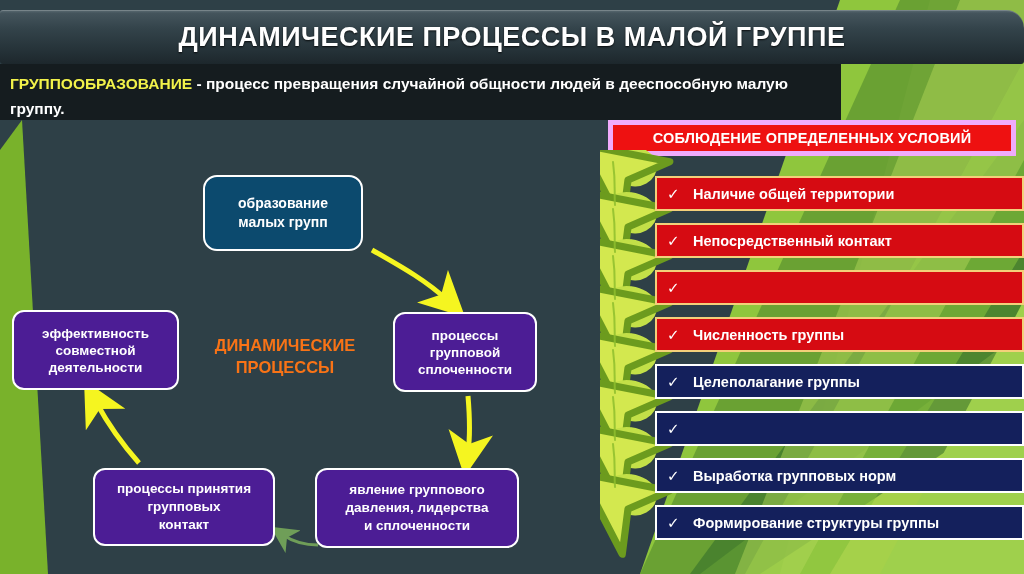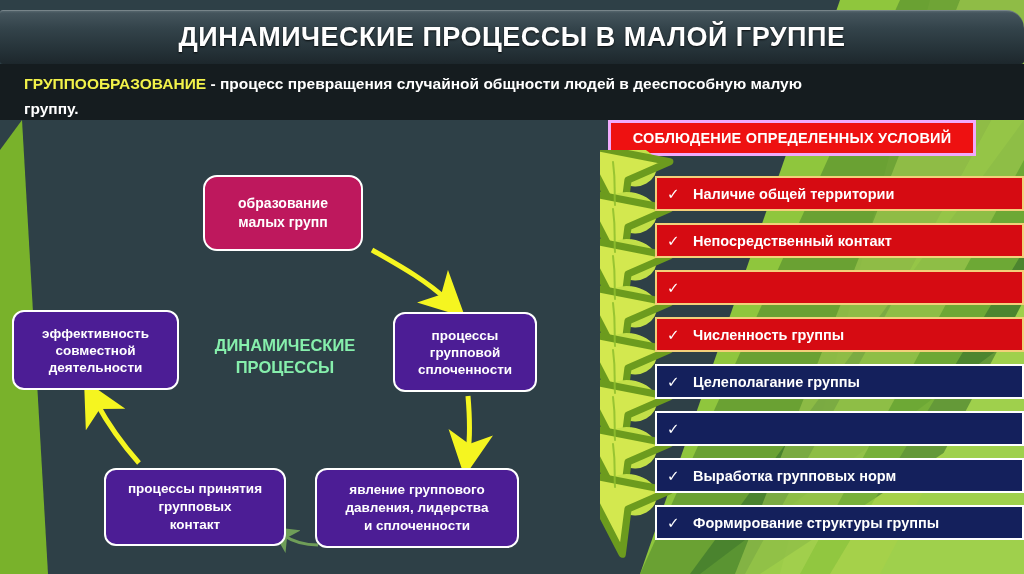--- a/index.html
+++ b/index.html
@@ -26,62 +26,62 @@
     display:flex;align-items:center;justify-content:center;
     z-index:5;
   }
   .titlebar .ttext{
     color:#ffffff;font-size:27px;font-weight:bold;letter-spacing:.5px;
     text-shadow:0 1px 2px rgba(0,0,0,.8);white-space:nowrap;
   }
 
   
   .subband{
-    position:absolute;left:0;top:64px;width:1024px;height:56px;
+    position:absolute;left:0;top:64px;width:841px;height:56px;
     background:#151c1f;
-    z-index:5;padding:7px 14px 0 24px;
+    z-index:5;padding:7px 14px 0 10px;
   }
   .subband p{
     margin:0;color:#ffffff;font-size:15.5px;font-weight:bold;line-height:25px;
     text-align:justify;text-align-last:left;
   }
   .kw{color:#f2f24a;}
   .sub-l2{display:block;}
 
   
   .node{
     position:absolute;border:2px solid #ffffff;border-radius:12px;
     display:flex;align-items:center;justify-content:center;text-align:center;
     color:#ffffff;font-weight:bold;line-height:17px;font-size:13.5px;
     background:#4c1d95;padding:4px 8px;z-index:4;
   }
-  .node.red{background:#be185d;border-radius:14px;font-size:14px;line-height:19px;}
+  .node.red{background:#0c4a6e;border-radius:14px;font-size:14px;line-height:19px;}
   .node.wide{line-height:18px;}
 
   #node-root   {left:203px;top:175px;width:160px;height:76px;}
   #node-eff    {left:12px; top:310px;width:167px;height:80px;}
   #node-coh    {left:393px;top:312px;width:144px;height:80px;}
-  #node-dec    {left:93px; top:468px;width:182px;height:78px;margin-left:11px;}
+  #node-dec    {left:93px; top:468px;width:182px;height:78px;}
   #node-press  {left:315px;top:468px;width:204px;height:80px;}
 
   .centerlabel{
     position:absolute;left:196px;top:334px;width:178px;
-    color:#86efac;font-weight:bold;font-size:16.5px;line-height:22px;
+    color:#f97316;font-weight:bold;font-size:16.5px;line-height:22px;
     text-align:center;z-index:4;
   }
 
   
   .arrows-left{position:absolute;left:0;top:0;width:600px;height:574px;z-index:3;}
 
   
   .rightpanel{position:absolute;left:600px;top:120px;width:424px;height:454px;z-index:4;}
 
   .cond-head{
-    position:absolute;left:8px;top:0px;width:368px;height:36px;
-    background:#ee1111;border:3px solid #f0abfc;
+    position:absolute;left:8px;top:0px;width:408px;height:36px;
+    background:#ee1111;border:5px solid #f0abfc;
     display:flex;align-items:center;justify-content:center;
     color:#ffffff;font-weight:bold;font-size:14.5px;letter-spacing:.2px;
     white-space:nowrap;
   }
 
   .coil{position:absolute;left:0;top:30px;width:90px;height:424px;}
 
   .bars{position:absolute;left:55px;top:56px;width:369px;}
   .bar{
     position:relative;height:35px;margin-bottom:12px;

